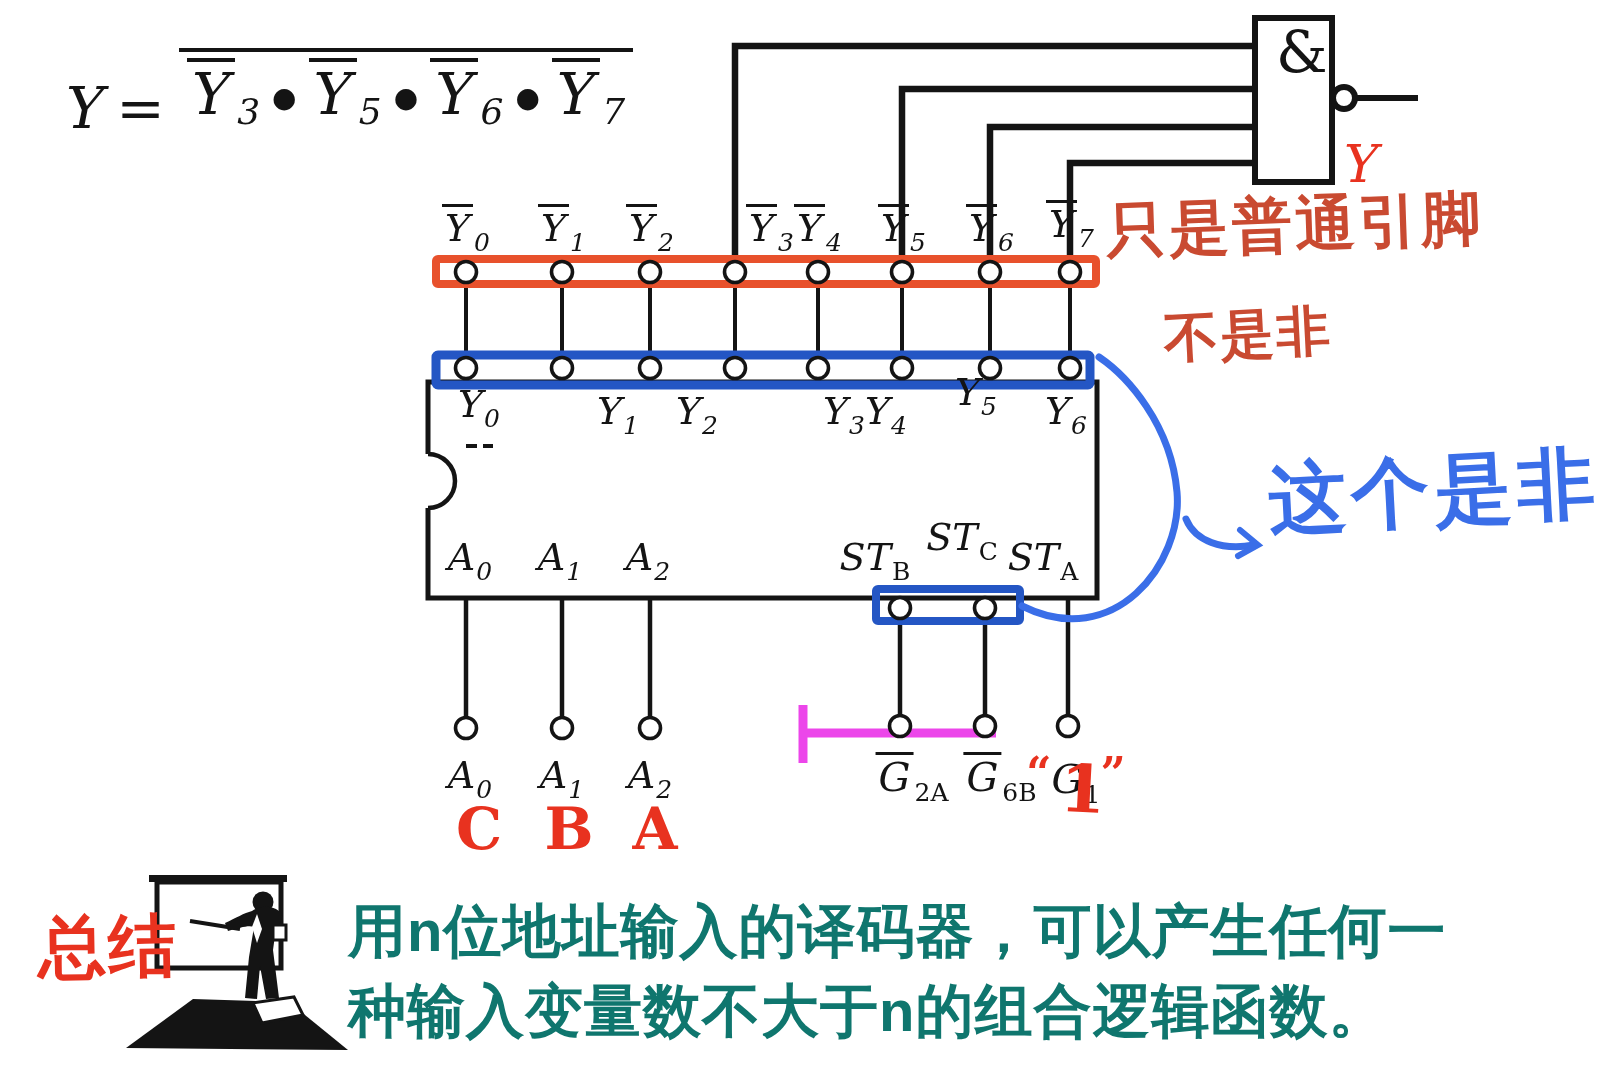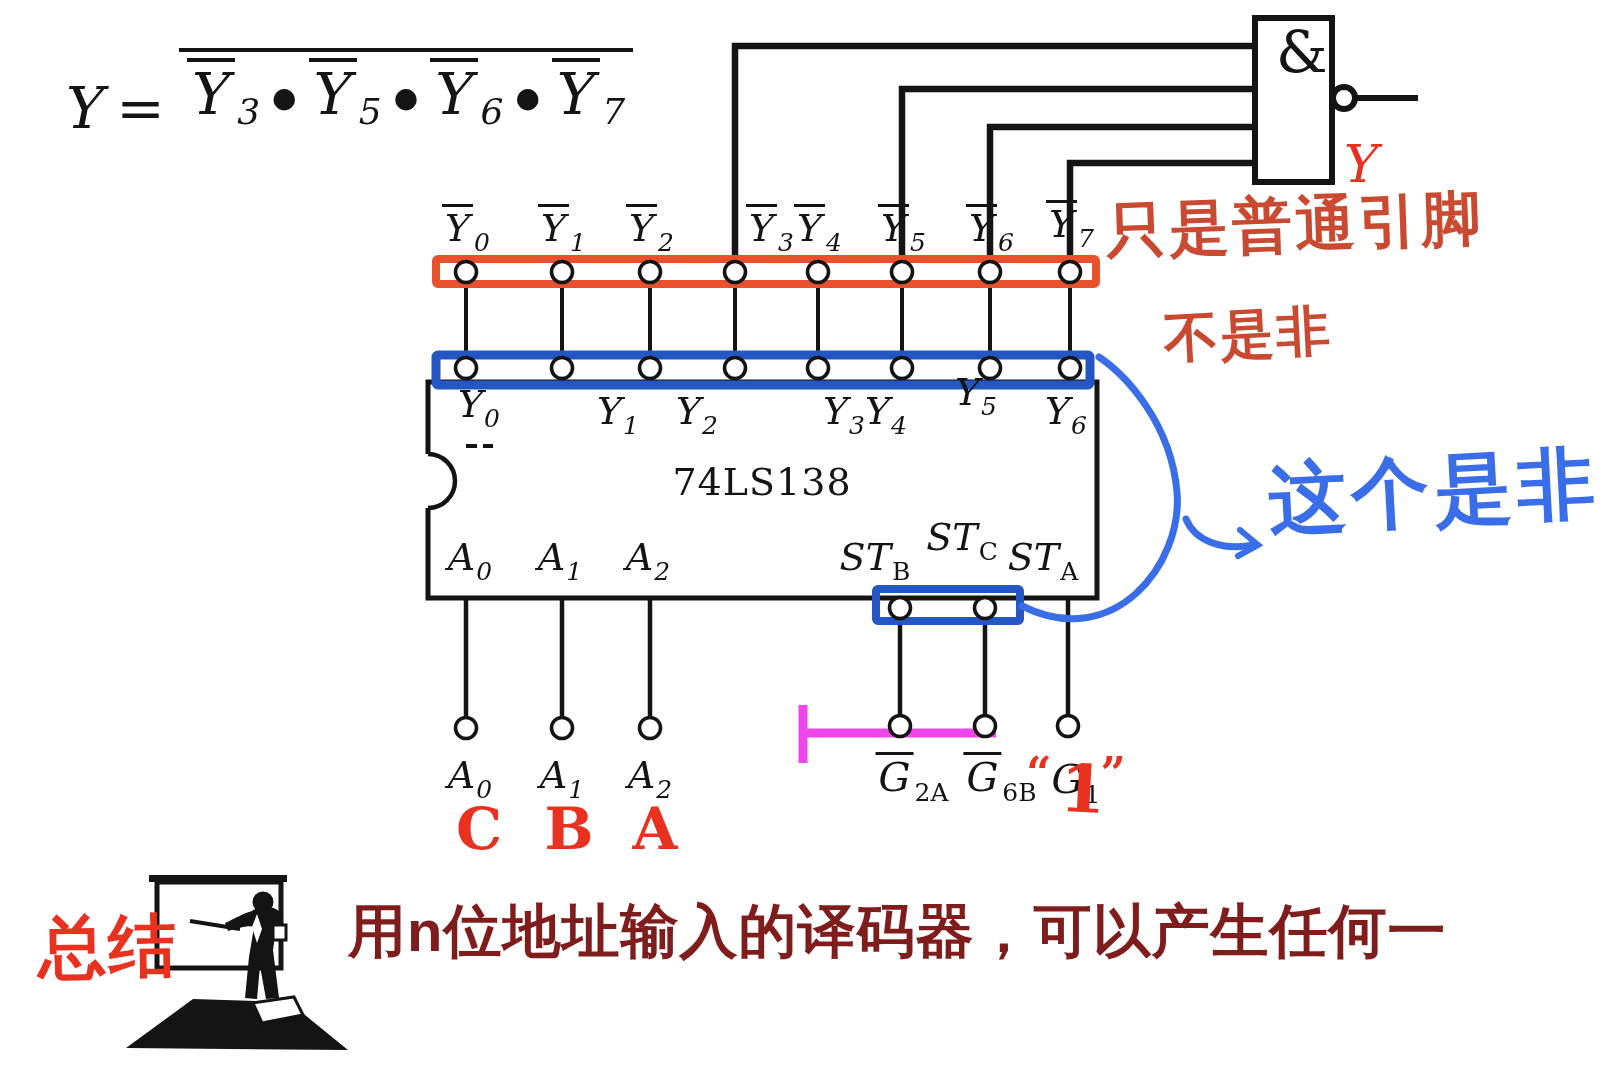--- a/index.html
+++ b/index.html
@@ -42,21 +42,21 @@
   
   .hand{position:absolute;font-family:"DejaVu Sans","Liberation Sans",sans-serif;
         font-weight:bold;line-height:1;white-space:nowrap;}
   .hand-red1{left:1106px;top:194px;font-size:60px;color:#c94a31;letter-spacing:3px;transform:rotate(-2deg);}
   .hand-red2{left:1164px;top:308px;font-size:54px;color:#c94a31;letter-spacing:2px;transform:rotate(-3deg);}
   .hand-blue{left:1268px;top:452px;font-size:78px;color:#3a6ee8;letter-spacing:5px;transform:rotate(-3deg);}
 
   
   .badge{position:absolute;left:38px;top:902px;font-size:68px;font-weight:bold;color:#e8321f;
          font-family:"DejaVu Sans","Liberation Sans",sans-serif;transform:rotate(-1deg);letter-spacing:2px;}
-  .sum-line{position:absolute;left:348px;font-size:58px;font-weight:800;color:#7f1d1d;line-height:1;
+  .sum-line{position:absolute;left:348px;font-size:58px;font-weight:800;color:#0f766e;line-height:1;
             font-family:"Liberation Sans","DejaVu Sans",sans-serif;letter-spacing:1px;white-space:nowrap;}
   .sum-1{top:902px;}
   .sum-2{top:982px;}
 </style>
 </head>
 <body>
 
 <div id="stage">
 
   <svg id="art" width="1614" height="1080" viewBox="0 0 1614 1080">
@@ -195,21 +195,20 @@
   <div class="lbl" style="left:1070px;top:200px"><span class="ov">Y</span><span class="sub">7</span></div>
 
   <div class="lbl" style="left:479px;top:385px"><span>Y</span><span class="sub">0</span></div>
   <div class="lbl" style="left:618px;top:392px"><span>Y</span><span class="sub">1</span></div>
   <div class="lbl" style="left:697px;top:392px"><span>Y</span><span class="sub">2</span></div>
   <div class="lbl" style="left:844px;top:392px"><span>Y</span><span class="sub">3</span></div>
   <div class="lbl" style="left:886px;top:392px"><span>Y</span><span class="sub">4</span></div>
   <div class="lbl" style="left:976px;top:373px"><span>Y</span><span class="sub">5</span></div>
   <div class="lbl" style="left:1066px;top:392px"><span>Y</span><span class="sub">6</span></div>
 
-  <div class="chipname" style="left:762px;top:460px">74LS138</div>
 
   <div class="lbl" style="left:470px;top:538px"><span>A</span><span class="sub">0</span></div>
   <div class="lbl" style="left:560px;top:538px"><span>A</span><span class="sub">1</span></div>
   <div class="lbl" style="left:648px;top:538px"><span>A</span><span class="sub">2</span></div>
   <div class="lbl" style="left:875px;top:538px"><span>ST</span><span class="sub rm">B</span></div>
   <div class="lbl" style="left:962px;top:518px"><span>ST</span><span class="sub rm">C</span></div>
   <div class="lbl" style="left:1043px;top:538px"><span>ST</span><span class="sub rm">A</span></div>
 
   <div class="lbl" style="left:470px;top:756px"><span>A</span><span class="sub">0</span></div>
   <div class="lbl" style="left:562px;top:756px"><span>A</span><span class="sub">1</span></div>
@@ -223,14 +222,15 @@
   <div class="lbl g-row" style="left:1000px;top:752px;font-size:40px"><span class="ov">G</span><span class="sub rm">6B</span></div>
   <div class="lbl" style="left:1076px;top:756px;font-size:40px"><span class="gq">“</span><span>G</span><span class="sub rm">1</span><span class="gq">”</span></div>
   <div class="g1-one">1</div>
 
   <div class="hand hand-red1">只是普通引脚</div>
   <div class="hand hand-red2">不是非</div>
   <div class="hand hand-blue">这个是非</div>
 
   <div class="badge">总结</div>
   <div class="sum-line sum-1">用n位地址输入的译码器，可以产生任何一</div>
+  <div class="sum-line sum-2">种输入变量数不大于n的组合逻辑函数。</div>
 
 </div>
 
 </body></html>

